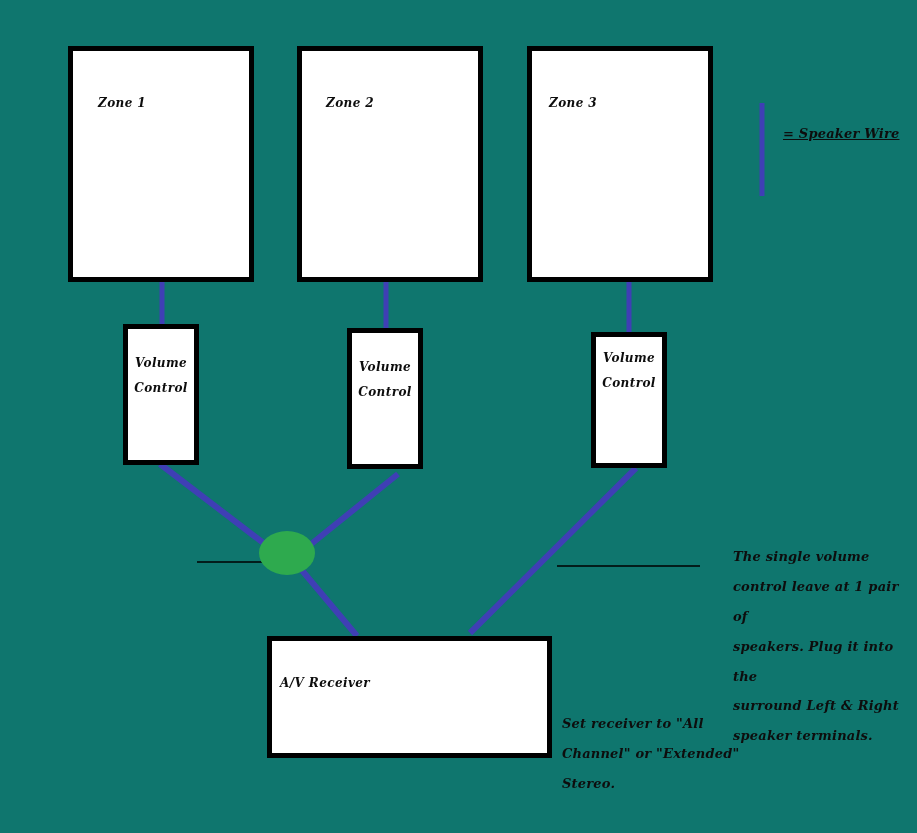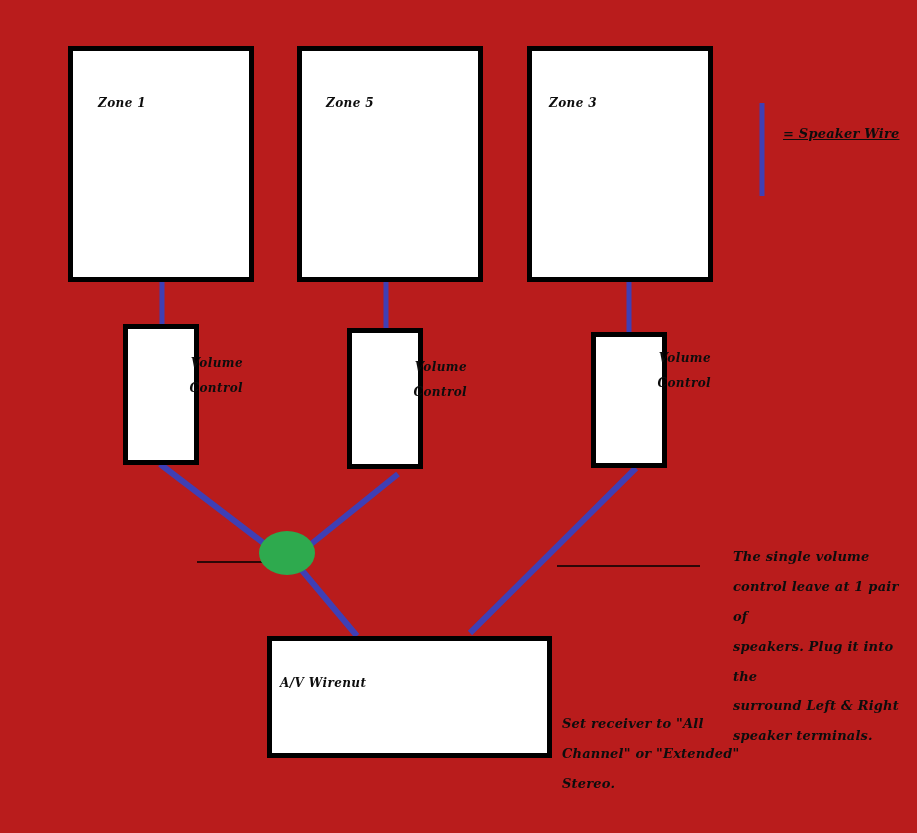--- a/index.html
+++ b/index.html
@@ -8,21 +8,21 @@
     padding: 0;
     background: #ffffff;
   }
   body {
     font-family: "DejaVu Serif", "Liberation Serif", serif;
   }
   #canvas {
     position: relative;
     width: 917px;
     height: 833px;
-    background: #b91c1c;
+    background: #0f766e;
     overflow: hidden;
   }
   #wire-layer {
     position: absolute;
     left: 0;
     top: 0;
     width: 917px;
     height: 833px;
   }
   .box {
@@ -42,24 +42,23 @@
     letter-spacing: 0.4px;
     white-space: pre-line;
     line-height: 2.05;
     z-index: 4;
   }
   .zone-label {
     font-size: 12px;
   }
   .vc-label {
     font-size: 12px;
-    text-align: right;
+    text-align: center;
     width: 100%;
     left: 0;
-    margin-left: 44px;
   }
   .note {
     position: absolute;
     font-family: "DejaVu Serif", "Liberation Serif", serif;
     font-weight: bold;
     font-style: italic;
     font-size: 13px;
     color: #0d0d0d;
     line-height: 2.3;
     letter-spacing: 0.2px;
@@ -101,39 +100,39 @@
     <line x1="197" y1="562" x2="282" y2="562" stroke="#000000" stroke-width="1.4"></line>
     <line x1="557" y1="566" x2="700" y2="566" stroke="#000000" stroke-width="1.4"></line>
 
     <ellipse cx="287" cy="553" rx="28" ry="22" fill="#2eaa4e"></ellipse>
   </svg>
 
   <div class="box" style="left:68px; top:46px; width:186px; height:236px;"></div>
   <div class="box-label zone-label" style="left:98px; top:91px;">Zone 1</div>
 
   <div class="box" style="left:297px; top:46px; width:186px; height:236px;"></div>
-  <div class="box-label zone-label" style="left:326px; top:91px;">Zone 5</div>
+  <div class="box-label zone-label" style="left:326px; top:91px;">Zone 2</div>
 
   <div class="box" style="left:527px; top:46px; width:186px; height:236px;"></div>
   <div class="box-label zone-label" style="left:549px; top:91px;">Zone 3</div>
 
   <div class="box" style="left:123px; top:324px; width:76px; height:141px;"></div>
   <div class="box-label vc-label" style="left:123px; top:351px; width:76px;">Volume
 Control</div>
 
   <div class="box" style="left:347px; top:328px; width:76px; height:141px;"></div>
   <div class="box-label vc-label" style="left:347px; top:355px; width:76px;">Volume
 Control</div>
 
   <div class="box" style="left:591px; top:332px; width:76px; height:136px;"></div>
   <div class="box-label vc-label" style="left:591px; top:346px; width:76px;">Volume
 Control</div>
 
   <div class="box" style="left:267px; top:636px; width:285px; height:122px;"></div>
-  <div class="box-label" style="left:280px; top:671px;">A/V Wirenut</div>
+  <div class="box-label" style="left:280px; top:671px;">A/V Receiver</div>
 
   <div class="legend-label" style="left:783px; top:126px;text-decoration:underline;">= Speaker Wire</div>
 
 
   <div class="note" style="left:733px; top:495px; width:180px;margin-top:47px;">The single volume
 control leave at 1 pair of
 speakers. Plug it into the
 surround Left  &amp; Right
 speaker terminals.</div>
 

